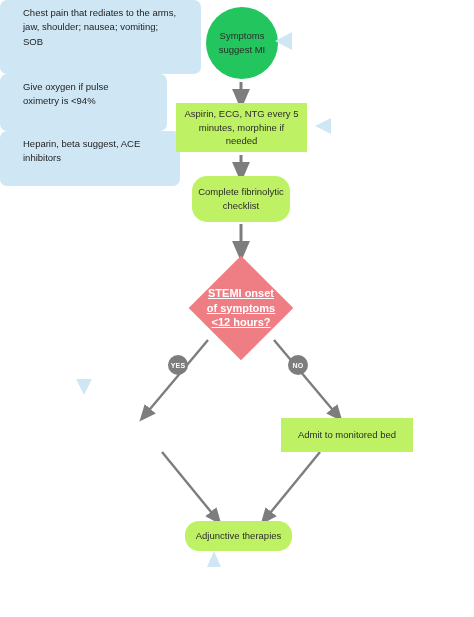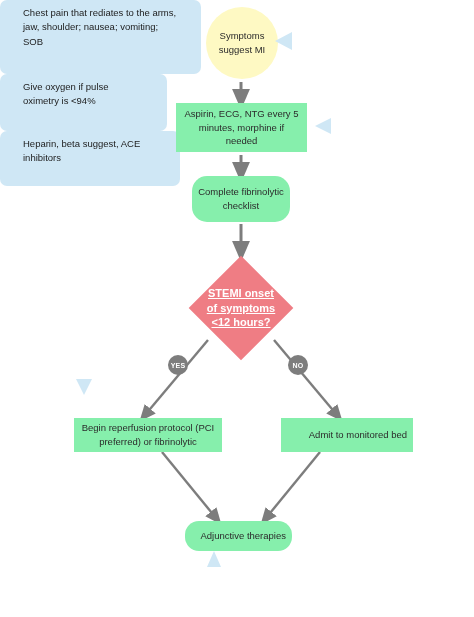--- a/index.html
+++ b/index.html
@@ -26,28 +26,27 @@
   .node {
     position: absolute;
     box-sizing: border-box;
     display: flex;
     align-items: center;
     justify-content: center;
     text-align: center;
     color: #2b2b2b;
   }
   .proc {
-    background: #86efac;
+    background: #bef264;
     font-size: 9.5px;
     line-height: 1.45;
     padding: 4px 6px;
-    justify-content: flex-end;
   }
   .startnode {
-    background: #fef9c3;
+    background: #22c55e;
     border-radius: 50%;
     font-size: 9.5px;
     line-height: 1.45;
   }
   .callout {
     background: #cfe7f5;
     border-radius: 7px;
     font-size: 9.5px;
     font-weight: normal;
     line-height: 1.5;
@@ -166,23 +165,20 @@
   </div>
   <div class="badge" style="left:288px; top:355px;">
     <span>NO</span>
   </div>
 
   <div class="tail" style="left:76px; top:379px;
               border-left:8px solid transparent;
               border-right:8px solid transparent;
               border-top:16px solid #cfe7f5;"></div>
 
-  <div class="node proc" style="left:74px; top:418px; width:148px; height:34px;">
-    <span>Begin reperfusion protocol (PCI preferred) or fibrinolytic</span>
-  </div>
 
   <div class="node proc" style="left:281px; top:418px; width:132px; height:34px;">
     <span>Admit to monitored bed</span>
   </div>
 
   <div class="node proc" style="left:185px; top:521px; width:107px; height:30px;border-radius:14px;">
     <span>Adjunctive therapies</span>
   </div>
 
   <div class="tail" style="left:207px; top:551px;

